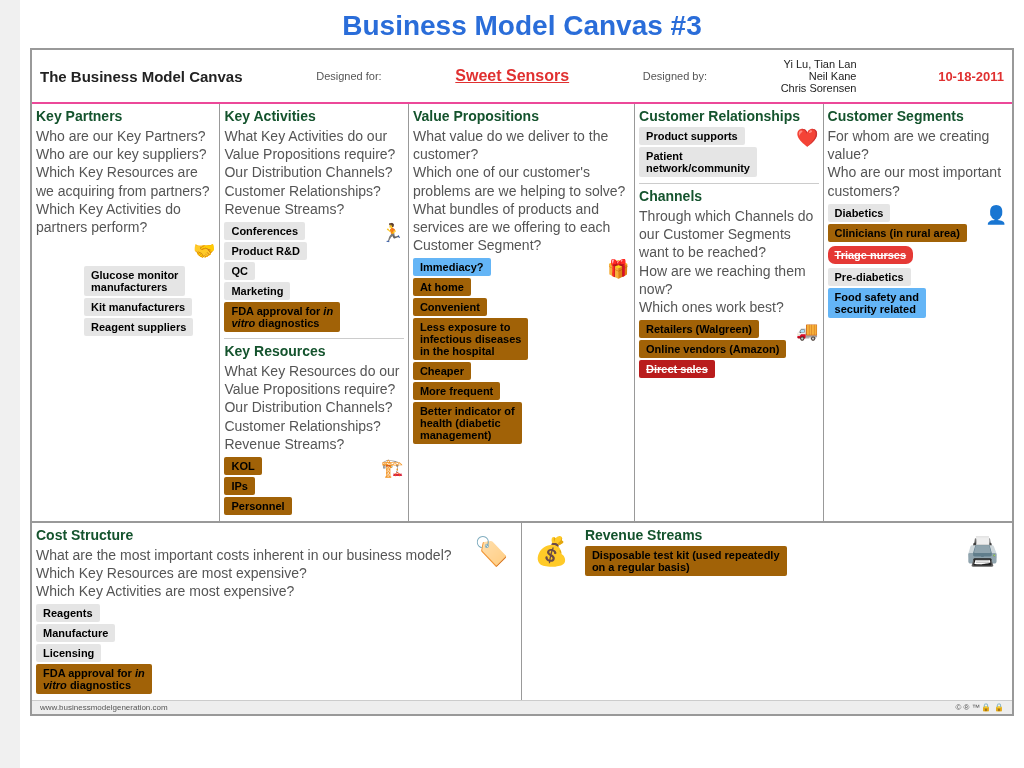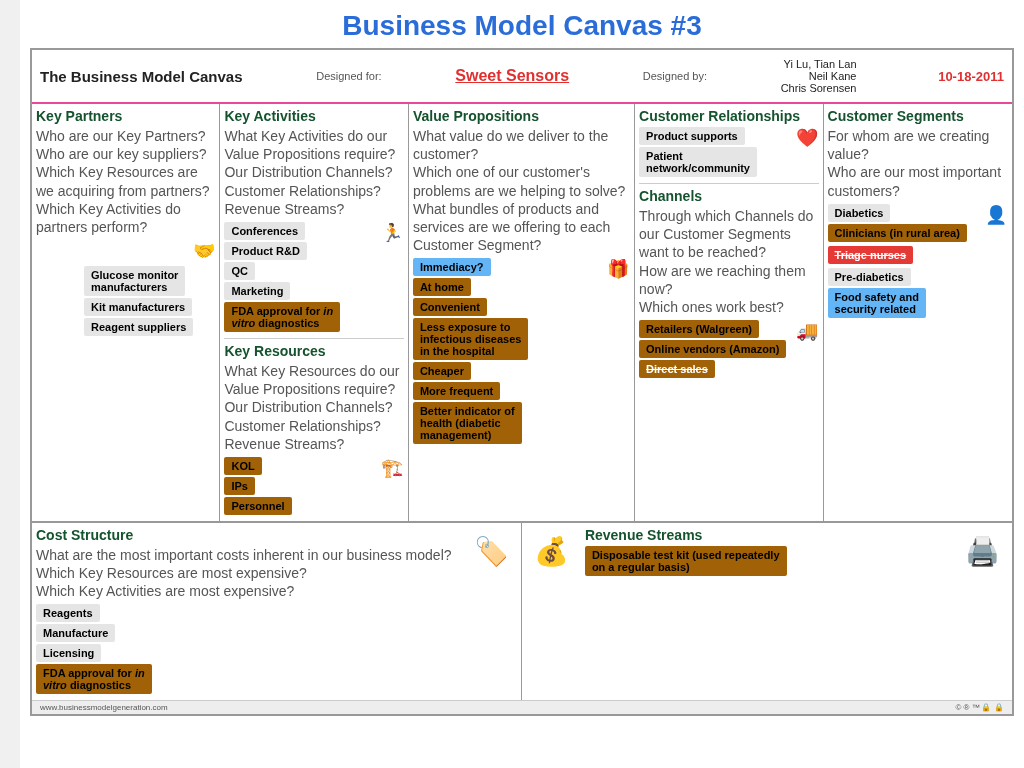--- a/index.html
+++ b/index.html
@@ -15,21 +15,21 @@
     .canvas-date { font-size: 13px; font-weight: bold; color: #e03030; margin-left: 8px; }
     .canvas-body { display: grid; grid-template-columns: 1fr 1fr 1.2fr 1fr 1fr; border-bottom: 1px solid #999; }
     .canvas-section { border-right: 1px solid #999; padding: 4px; min-height: 320px; }
     .canvas-section:last-child { border-right: none; }
     .section-title { font-size: 14px; font-weight: bold; color: #14532d; margin-bottom: 3px; }
     .section-sub { font-size: 14px; color: #555; margin-bottom: 4px; line-height: 1.3; }
     .tag { display: inline-block; padding: 3px 7px; margin: 2px 0; font-size: 11px; font-weight: bold; border-radius: 2px; cursor: pointer; }
     .tag-yellow { background: #e5e5e5; color: #000; }
     .tag-green { background: #a16207; color: #000; }
     .tag-blue { background: #64b5f6; color: #000; }
-    .tag-red { background: #a16207; color: #fff; text-decoration: line-through; }
+    .tag-red { background: #b91c1c; color: #fff; text-decoration: line-through; }
     .tag-red-no { background: #e53935; color: #fff; }
     .canvas-footer { display: grid; grid-template-columns: 1fr 1fr; border-top: 1px solid #999; }
     .footer-section { padding: 4px; min-height: 140px; border-right: 1px solid #999; }
     .footer-section:last-child { border-right: none; }
     .tag-block { display: block; width: fit-content; }
     .footer-bar { display: flex; justify-content: space-between; align-items: center; padding: 2px 8px; background: #eee; font-size: 8px; color: #555; border-top: 1px solid #ccc; }
     .section-icon { float: right; font-size: 18px; color: #bbb; }
     .footer-inner { display: flex; gap: 8px; align-items: flex-start; }
     .footer-icon { font-size: 28px; color: #bbb; padding: 8px; }
     .footer-content { flex: 1; }
@@ -117,21 +117,21 @@
         </div>
       </div>
 
       <div class="canvas-section">
         <div class="section-title">Customer Segments</div>
         <div class="section-sub">For whom are we creating value?<br>Who are our most important customers?</div>
         <span class="section-icon">👤</span>
         <div style="margin-top:4px;">
           <span class="tag tag-yellow tag-block">Diabetics</span>
           <span class="tag tag-green tag-block">Clinicians (in rural area)</span>
-          <span class="tag tag-red-no tag-block" style="text-decoration:line-through; background:#e53935; color:#fff; display:inline-block; padding:3px 7px; margin:2px 0; font-size:11px; font-weight:bold; border-radius:2px;">Triage nurses</span>
+          <span class="tag tag-red-no tag-block" style="text-decoration:line-through; background:#e53935; color:#fff; display:inline-block; padding:3px 7px; margin:2px 0; font-size:11px; font-weight:bold; border-radius:7px;">Triage nurses</span>
           <span class="tag tag-yellow tag-block">Pre-diabetics</span>
           <span class="tag tag-blue tag-block">Food safety and<br>security related</span>
         </div>
       </div>
 
     </div>
 
     <div class="canvas-footer">
 
       <div class="footer-section">

